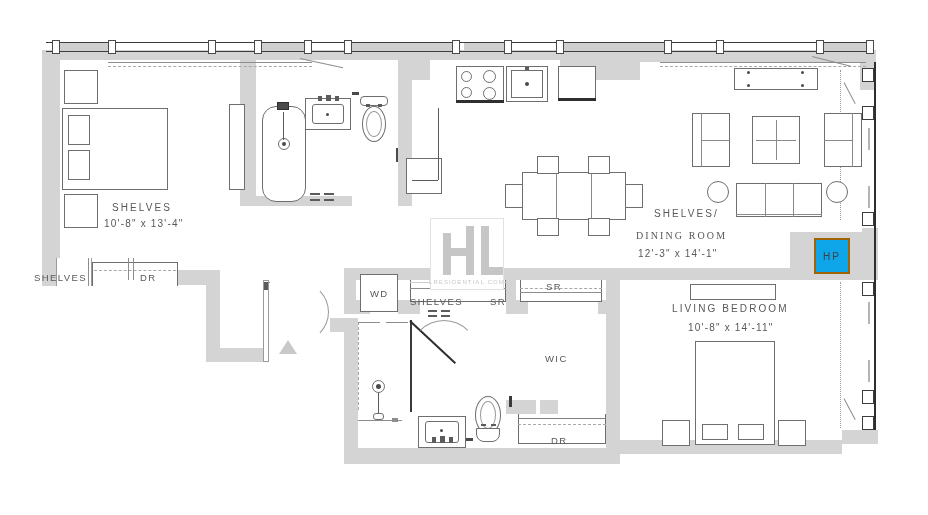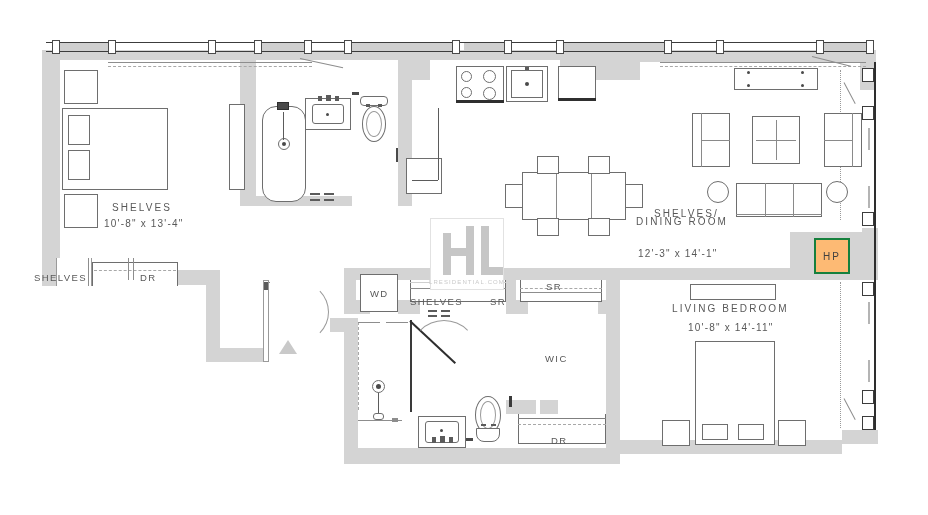--- a/index.html
+++ b/index.html
@@ -8,21 +8,21 @@
   .wall{position:absolute;background:#d4d4d4;}
   .ln{position:absolute;background:#5b5b5b;}
   .lnl{position:absolute;background:#8d8d8d;}
   .box{position:absolute;border:1px solid #6e6e6e;background:#ffffff;box-sizing:border-box;}
   .boxl{position:absolute;border:1px solid #9a9a9a;background:#ffffff;box-sizing:border-box;}
   .lbl{position:absolute;color:#585858;font-size:10px;letter-spacing:2.1px;white-space:nowrap;}
   .lblsm{position:absolute;color:#585858;font-size:9.5px;letter-spacing:1.4px;white-space:nowrap;}
   .dash{position:absolute;border-top:1px dashed #a8a8a8;}
   .dashv{position:absolute;border-left:1px dashed #a8a8a8;}
   .circ{position:absolute;border:1px solid #6e6e6e;border-radius:50%;background:#fff;box-sizing:border-box;}
-  .hp{position:absolute;border:2px solid #15803d;background:#fdba74;box-sizing:border-box;
+  .hp{position:absolute;border:2px solid #a16207;background:#0ea5e9;box-sizing:border-box;
       display:flex;align-items:center;justify-content:center;color:#3f3f3f;font-size:10px;letter-spacing:2px;}
   .wmbox{position:absolute;background:#ffffff;border:1px solid #e2e2e2;box-sizing:border-box;}
   .wmbar{position:absolute;background:#c6c6c6;}
   .wmtxt{position:absolute;color:#c9c9c9;font-size:6px;letter-spacing:1.1px;white-space:nowrap;}
   .tri{position:absolute;width:0;height:0;border-left:9px solid transparent;border-right:9px solid transparent;border-bottom:14px solid #c9c9c9;}
   .winfill{position:absolute;background:#cfcfcf;}
   .winmull{position:absolute;background:#ffffff;border:1px solid #4a4a4a;box-sizing:border-box;}
   .arcd{position:absolute;border:1px solid #9a9a9a;border-radius:50%;border-top-color:transparent;border-left-color:transparent;border-right-color:transparent;}
   .glass{position:absolute;background:#ffffff;border:1px solid #3c3c3c;box-sizing:border-box;}
   .vblind{position:absolute;border-left:1px dotted #9a9a9a;}
@@ -198,21 +198,21 @@
   <div class="ln" style="left:556px;top:172px;width:1px;height:48px;background:#8a8a8a;"></div>
   <div class="ln" style="left:591px;top:172px;width:1px;height:48px;background:#8a8a8a;"></div>
   <div class="box" style="left:537px;top:156px;width:22px;height:18px;"></div>
   <div class="box" style="left:588px;top:156px;width:22px;height:18px;"></div>
   <div class="box" style="left:537px;top:218px;width:22px;height:18px;"></div>
   <div class="box" style="left:588px;top:218px;width:22px;height:18px;"></div>
   <div class="box" style="left:505px;top:184px;width:18px;height:24px;"></div>
   <div class="box" style="left:625px;top:184px;width:18px;height:24px;"></div>
 
   <div class="lbl" style="left:654px;top:208px;">SHELVES/</div>
-  <div class="lbl" style="left:636px;top:216px;">DINING ROOM</div>
+  <div class="lbl" style="left:636px;top:230px;font-family:Liberation Serif, serif;">DINING ROOM</div>
   <div class="lbl" style="left:638px;top:248px;letter-spacing:1.2px;">12'-3" x 14'-1"</div>
 
   <div class="box" style="left:734px;top:68px;width:84px;height:22px;"></div>
   <div class="dot" style="left:747px;top:71px;width:3px;height:3px;"></div>
   <div class="dot" style="left:747px;top:84px;width:3px;height:3px;"></div>
   <div class="dot" style="left:801px;top:71px;width:3px;height:3px;"></div>
   <div class="dot" style="left:801px;top:84px;width:3px;height:3px;"></div>
 
   <div class="box" style="left:692px;top:113px;width:38px;height:54px;"></div>
   <div class="ln" style="left:701px;top:113px;width:1px;height:54px;background:#8a8a8a;"></div>

